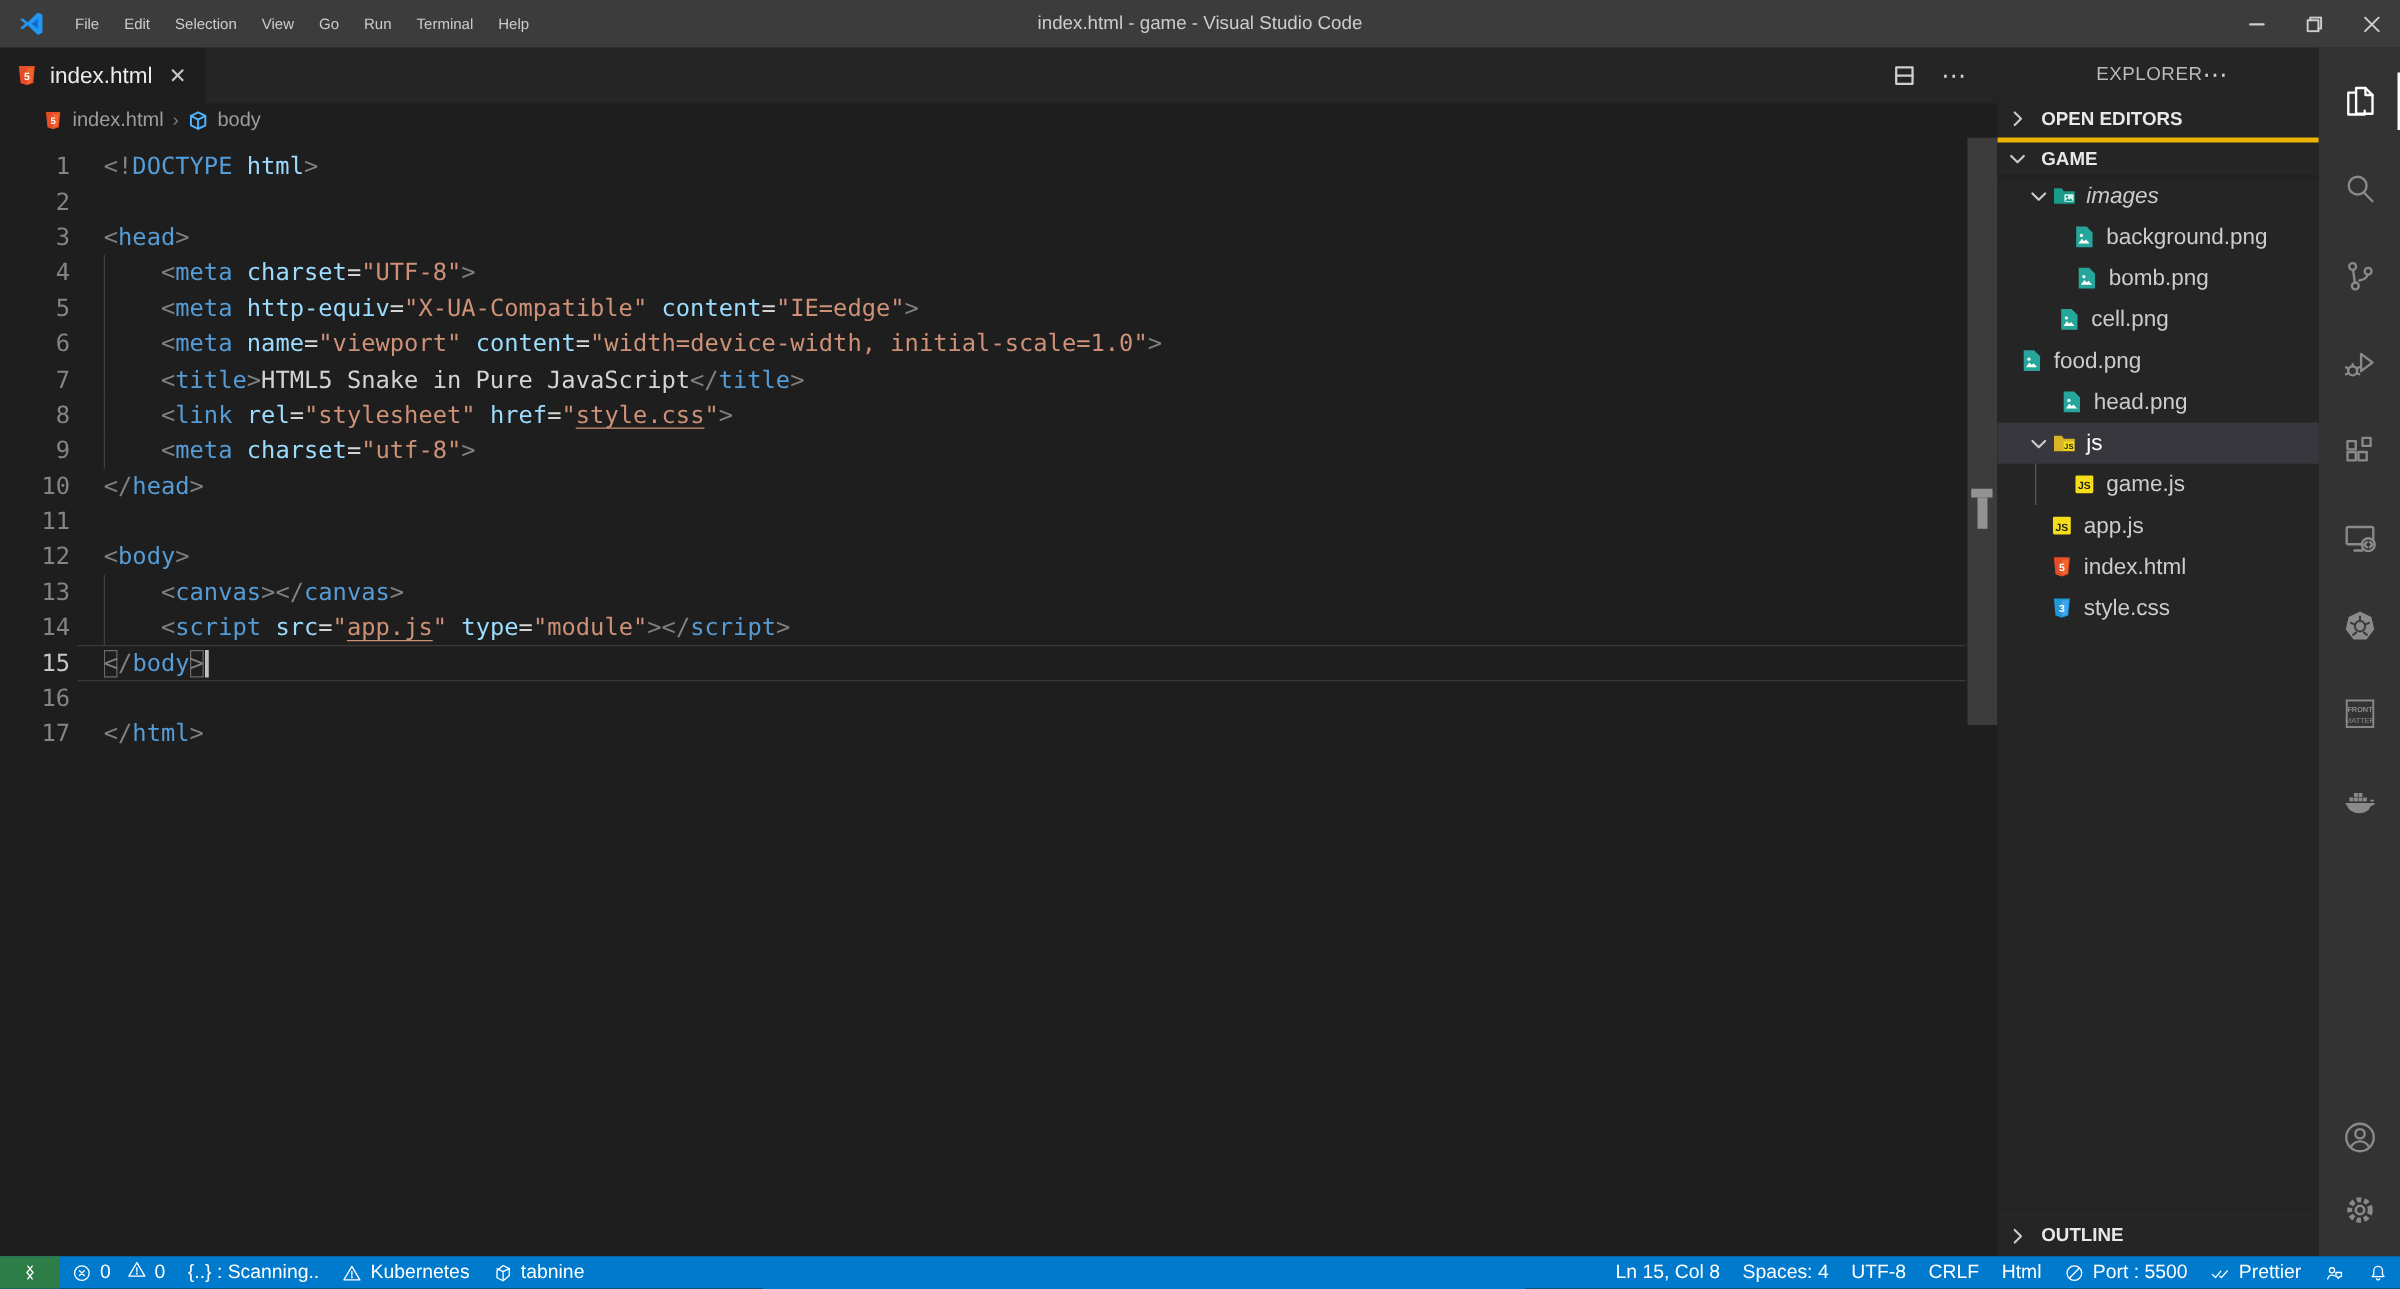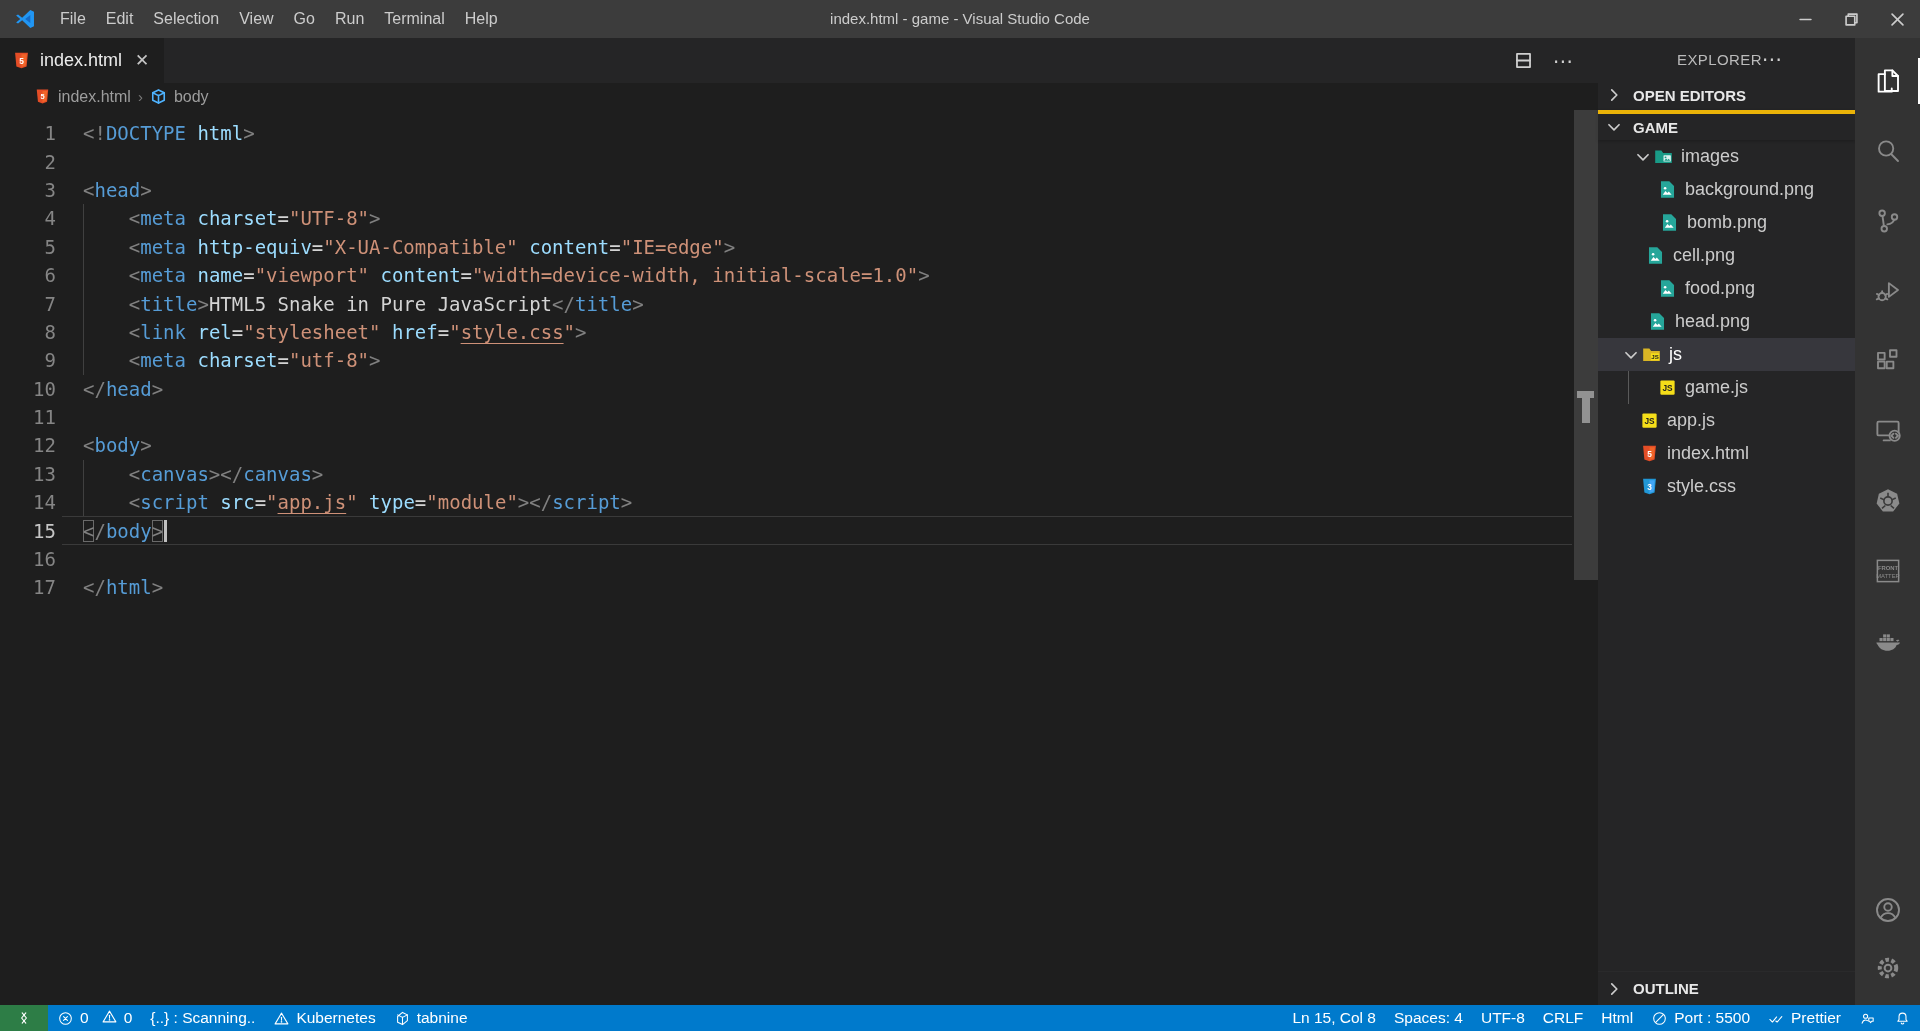--- a/index.html
+++ b/index.html
@@ -5,21 +5,21 @@
   *{margin:0;padding:0;box-sizing:border-box}
   html,body{width:1920px;height:1031px;overflow:hidden}
   body{background:#1e1e1e;font-family:"Liberation Sans","DejaVu Sans",sans-serif;-webkit-font-smoothing:antialiased}
   .window{width:1920px;height:1031px;display:flex;flex-direction:column}
 
   
   .titlebar{height:38px;background:#3c3c3c;display:flex;align-items:center;position:relative;flex:none}
   .logo{width:24px;height:24px;margin:0 12px 0 14px;display:flex;align-items:center}
   .logo svg{width:22px;height:22px}
   .menus{display:flex;height:38px}
-  .menu-item{padding:0 10px;line-height:38px;font-size:16px;color:#cccccc;cursor:default}
+  .menu-item{padding:0 10px;line-height:38px;font-size:12px;color:#cccccc;cursor:default}
   .win-title{position:absolute;left:50%;top:0;transform:translateX(-50%);line-height:38px;font-size:15px;color:#cccccc;white-space:nowrap}
   .winctrls{margin-left:auto;display:flex;height:38px}
   .wc{width:46px;display:flex;align-items:center;justify-content:center}
   .wc svg{width:13px;height:13px}
 
   
   .main{flex:1;display:flex;min-height:0}
   .editor-col{flex:1;display:flex;flex-direction:column;min-width:0;background:#1e1e1e}
 
   .tabbar{height:45px;background:#252526;display:flex;justify-content:space-between;flex:none}
@@ -264,21 +264,21 @@
       </div>
       <div class="sect game">
         <span class="chev">
             <svg viewBox="0 0 16 16" fill="none" stroke="#cccccc" stroke-width="1.5" stroke-linecap="round" stroke-linejoin="round">
               <path d="M3.5 6L8 10.5 12.5 6"></path>
             </svg>
           </span>
         <span>GAME</span>
       </div>
       <div class="tree" id="tree">
-          <div class="ti" style="padding-left: 36px;">
+          <div class="ti" style="padding-left: 24px; font-style: italic;">
             <span class="chev">
               <svg viewBox="0 0 16 16" fill="none" stroke="#cccccc" stroke-width="1.5" stroke-linecap="round" stroke-linejoin="round">
                 <path d="M3.5 6L8 10.5 12.5 6"></path>
               </svg>
             </span>
             <span class="fico"><svg viewBox="0 0 16 16">
                 <path d="M1 3h5.2l1.5 2H15v8.5H1z" fill="#199b87"></path>
                 <rect x="8" y="7" width="6.2" height="5.2" rx=".5" fill="#d9f2ef"></rect>
                 <circle cx="9.7" cy="8.7" r=".8" fill="#199b87"></circle>
                 <path d="M8.6 11.6l1.6-1.9 1.2 1.2 1-1.1 1.3 1.8z" fill="#199b87"></path>
@@ -305,21 +305,21 @@
           </div>
           <div class="ti" style="padding-left: 30px;">
             <span class="spacer"></span>
             <span class="fico"><svg viewBox="0 0 16 16">
                 <path d="M2.5 1h7L13.5 5v10h-11z" fill="#26a69a"></path>
                 <circle cx="6" cy="7" r="1.1" fill="#ffffff"></circle>
                 <path d="M4 12.5l2.3-3.2 1.6 1.7 1.2-1.3 2.4 2.8z" fill="#ffffff"></path>
               </svg></span>
             <span>cell.png</span>
           </div>
-          <div class="ti" style="padding-left: 42px;">
+          <div class="ti" style="">
             <span class="spacer"></span>
             <span class="fico"><svg viewBox="0 0 16 16">
                 <path d="M2.5 1h7L13.5 5v10h-11z" fill="#26a69a"></path>
                 <circle cx="6" cy="7" r="1.1" fill="#ffffff"></circle>
                 <path d="M4 12.5l2.3-3.2 1.6 1.7 1.2-1.3 2.4 2.8z" fill="#ffffff"></path>
               </svg></span>
             <span>food.png</span>
           </div>
           <div class="ti" style="padding-left: 32px;">
             <span class="spacer"></span>

